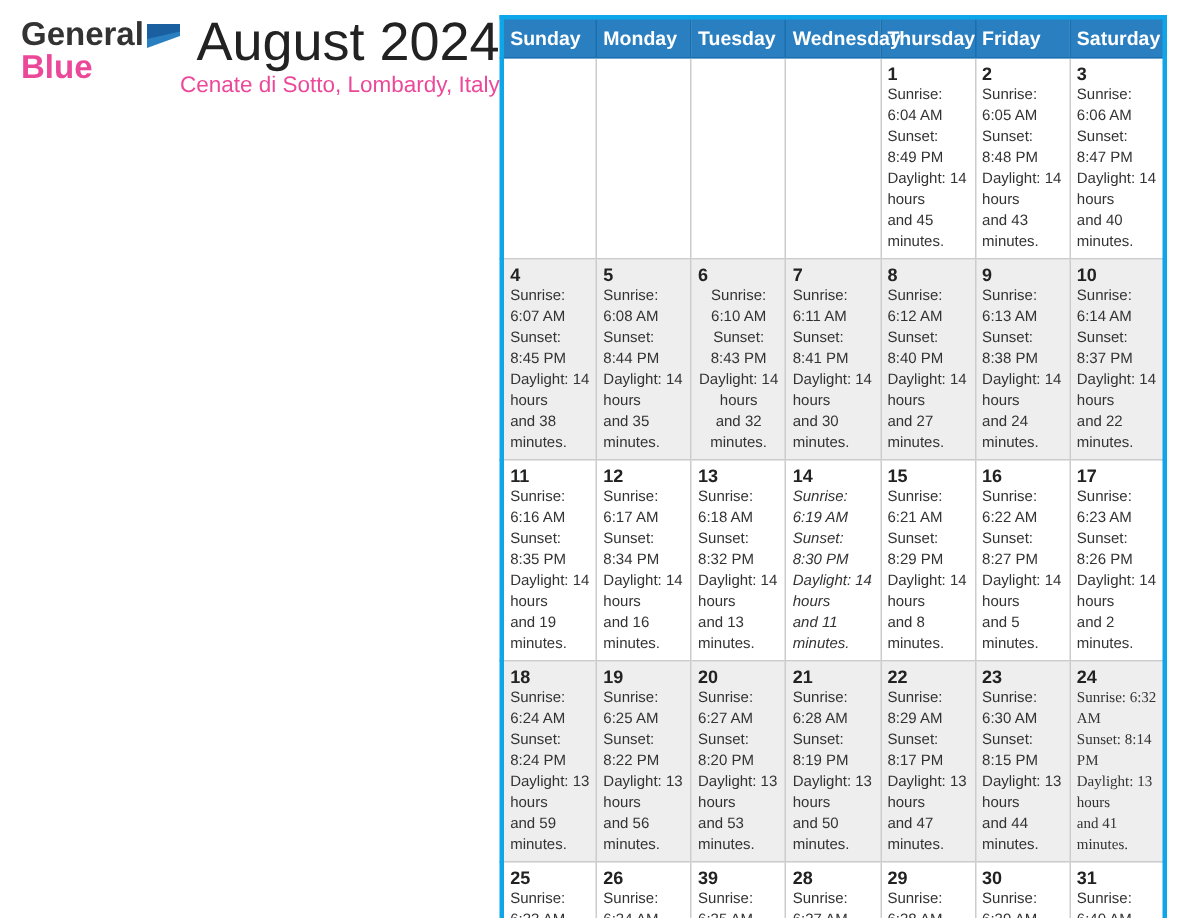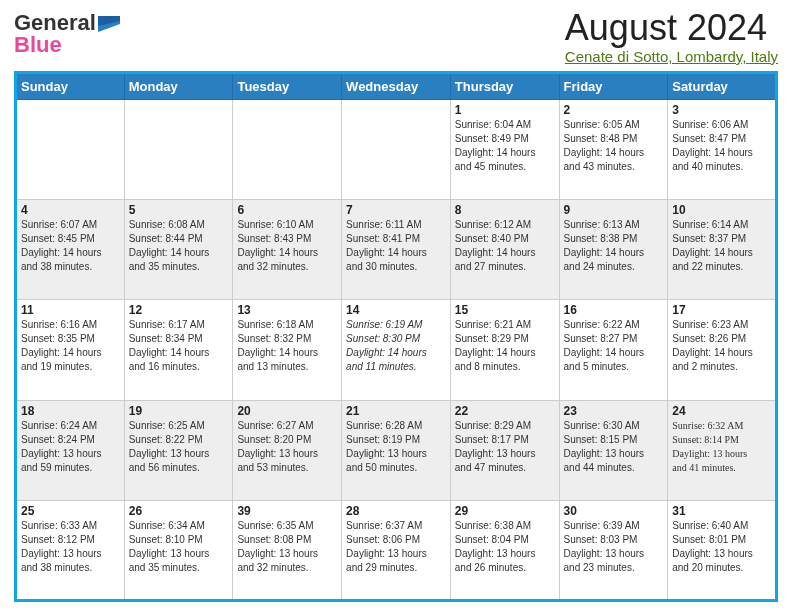--- a/index.html
+++ b/index.html
@@ -8,50 +8,49 @@
       background: #fff;
       width: 792px;
       height: 612px;
       overflow: hidden;
     }
     .page {
       width: 792px;
       height: 612px;
       padding: 10px 14px 10px 14px;
       display: flex;
-      flex-direction: column;
     }
     .header {
       display: flex;
       justify-content: space-between;
       align-items: flex-start;
       margin-bottom: 6px;
     }
     .logo {
       display: flex;
       flex-direction: column;
       align-items: flex-start;
     }
     .logo-row {
       display: flex;
       align-items: center;
     }
     .title-area {
+      text-align: right;
     }
     .month-title {
       font-size: 36px;
       font-weight: 300;
       color: #222;
       line-height: 1;
     }
     .location {
       font-size: 15px;
-      color: #4d7c0f;
+      color: #ec4899;
       margin-top: 2px;
-      text-decoration: underline;
     }
     .calendar {
       flex: 1;
       border: 3px solid #0ea5e9;
       border-collapse: collapse;
       width: 100%;
       table-layout: fixed;
       padding-left: 28px;
     }
     .calendar th {
@@ -171,21 +170,21 @@
           </td>
           <td>
             <span class="day-num">5</span>
             <div class="day-info" style="white-space: pre-line;">Sunrise: 6:08 AM
 Sunset: 8:44 PM
 Daylight: 14 hours
 and 35 minutes.</div>
           </td>
           <td>
             <span class="day-num">6</span>
-            <div class="day-info" style="white-space: pre-line;">Sunrise: 6:10 AM
+            <div class="day-info" style="white-space: pre-line; text-align: center;">Sunrise: 6:10 AM
 Sunset: 8:43 PM
 Daylight: 14 hours
 and 32 minutes.</div>
           </td>
           <td>
             <span class="day-num">7</span>
             <div class="day-info" style="white-space: pre-line;">Sunrise: 6:11 AM
 Sunset: 8:41 PM
 Daylight: 14 hours
 and 30 minutes.</div>

